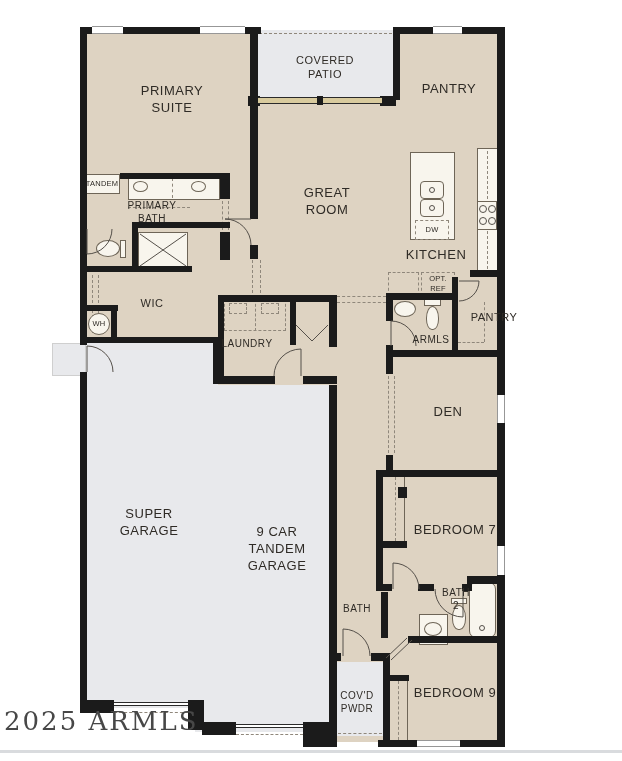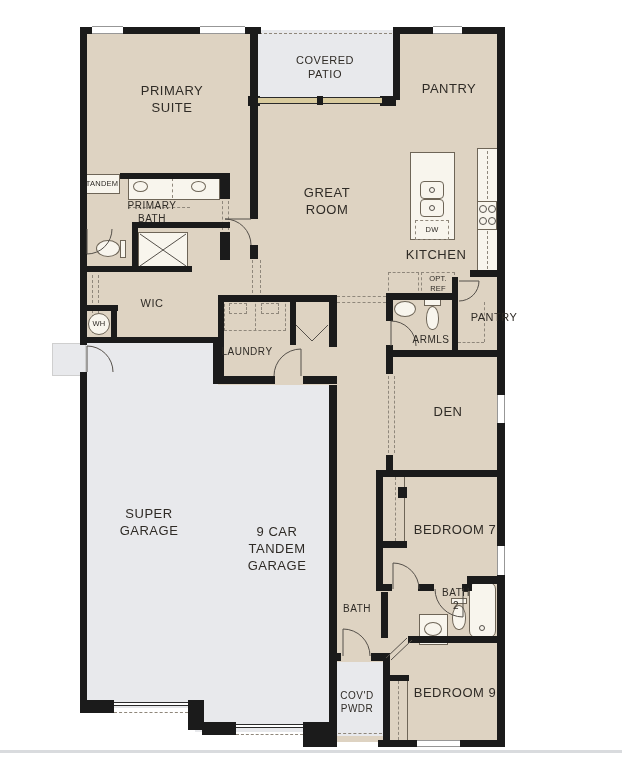--- a/index.html
+++ b/index.html
@@ -192,31 +192,32 @@
 BATH</span>
   <span class="lbl xs" style="left:102px;top:184px">TANDEM</span>
   <span class="lbl lg" style="left:327px;top:202px">GREAT
 ROOM</span>
   <span class="lbl lg" style="left:436px;top:255px">KITCHEN</span>
   <span class="lbl xs" style="left:432px;top:230px">DW</span>
   <span class="lbl xs" style="left:438px;top:284px">OPT.
 REF</span>
   <span class="lbl sm" style="left:152px;top:303px">WIC</span>
   <span class="lbl xs" style="left:99px;top:324px">WH</span>
-  <span class="lbl md" style="left:247px;top:351px">LAUNDRY</span>
+  <span class="lbl md" style="left:247px;top:343px">LAUNDRY</span>
   <span class="lbl sm" style="left:494px;top:317px">PANTRY</span>
   <span class="lbl md" style="left:431px;top:339px">ARMLS</span>
   <span class="lbl lg" style="left:448px;top:412px">DEN</span>
   <span class="lbl lg" style="left:149px;top:523px">SUPER
 GARAGE</span>
   <span class="lbl lg" style="left:277px;top:549px">9 CAR
 TANDEM
 GARAGE</span>
   <span class="lbl lg" style="left:455px;top:530px">BEDROOM 7</span>
   <span class="lbl md" style="left:456px;top:599px">BATH
 2</span>
   <span class="lbl md" style="left:357px;top:608px">BATH</span>
   <span class="lbl md" style="left:357px;top:702px">COV'D
 PWDR</span>
   <span class="lbl lg" style="left:455px;top:693px">BEDROOM 9</span>
 
+  <span id="wm">2025 ARMLS</span>
   <i class="f" style="left:0;top:750px;width:622px;height:3px;background:#d9dbde"></i>
 </div>
 
 </body></html>

